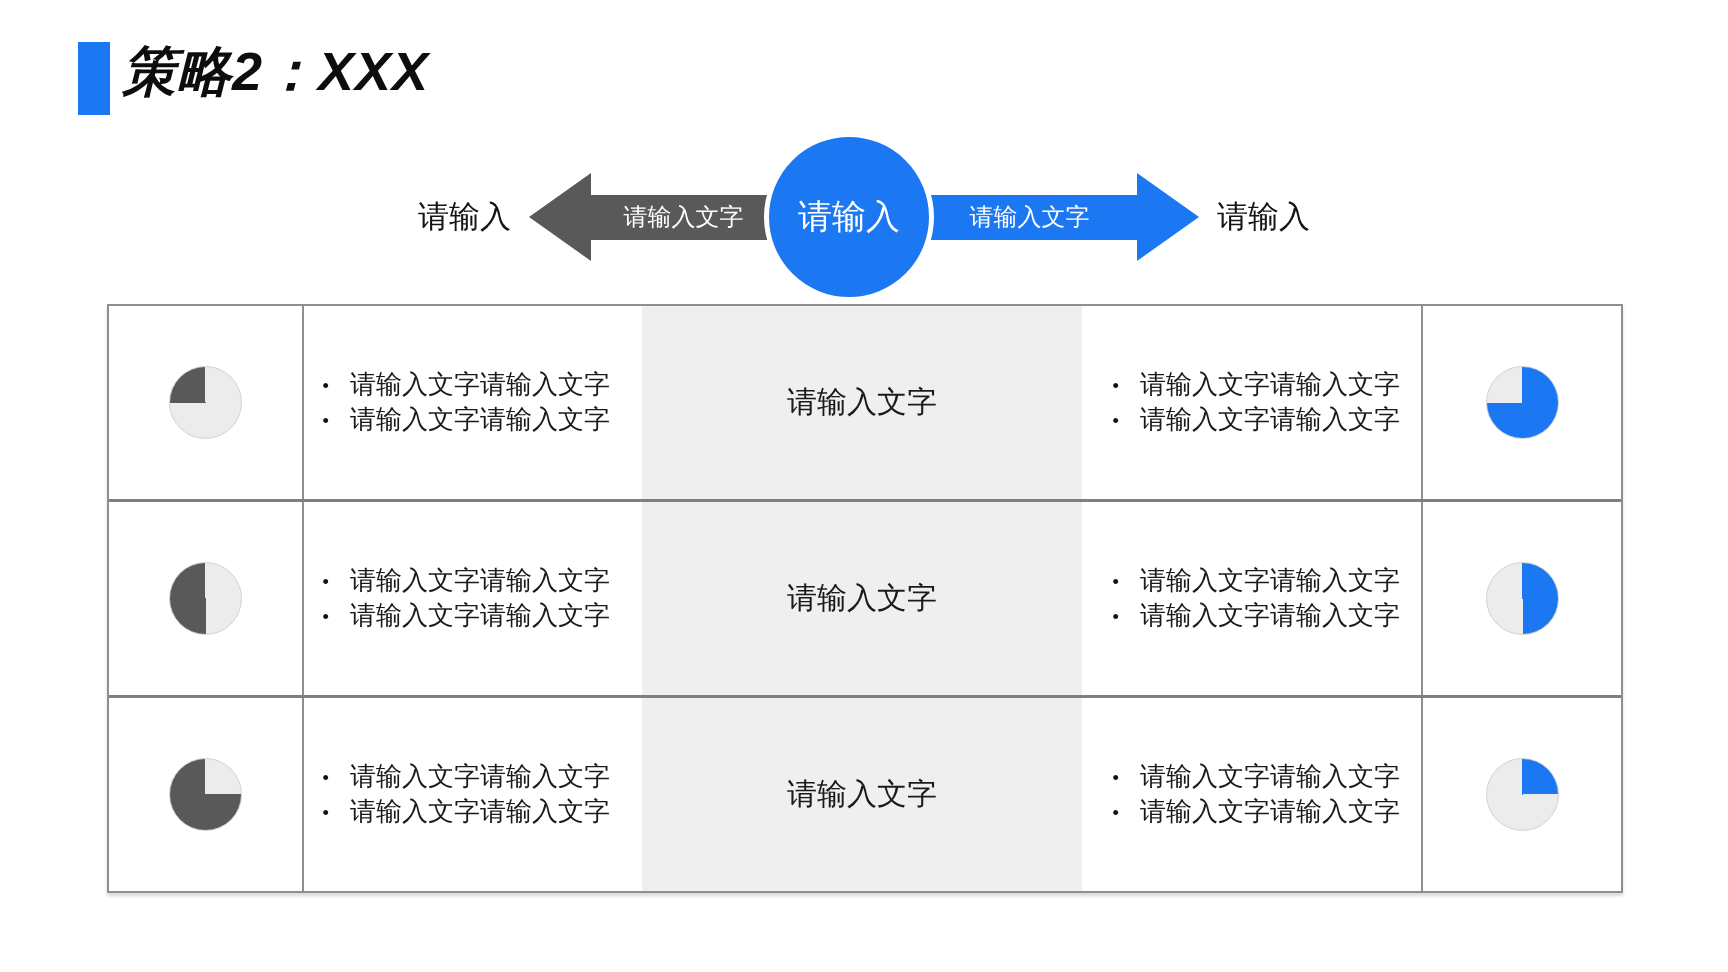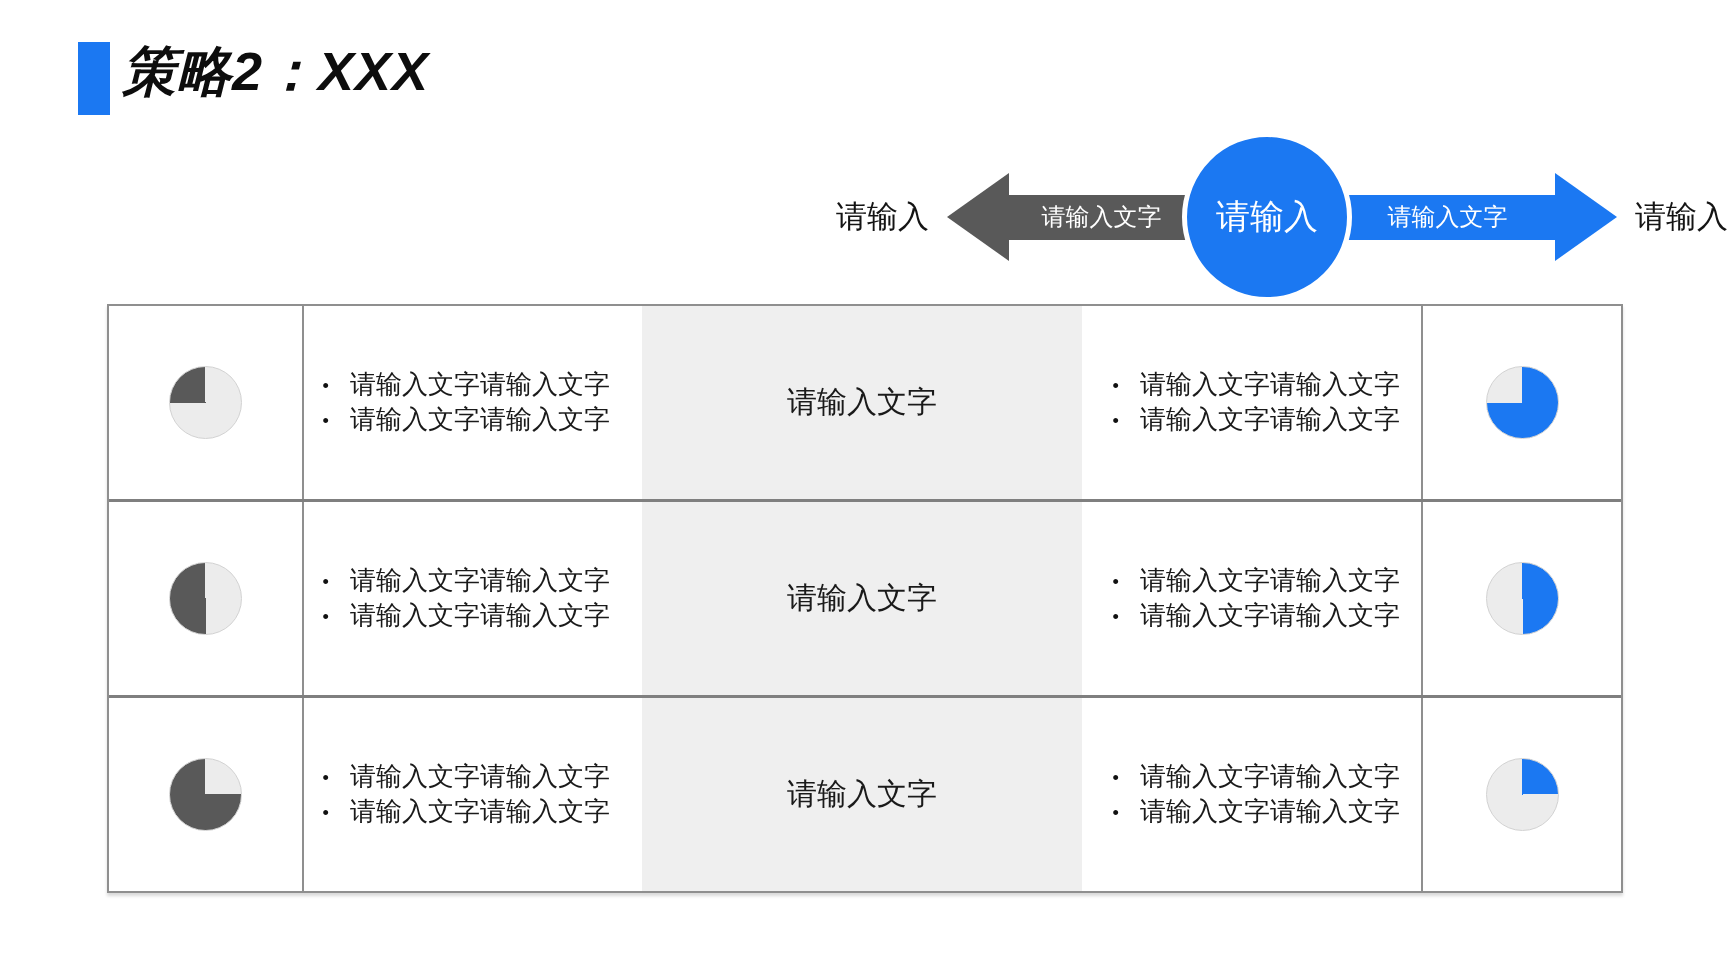--- a/index.html
+++ b/index.html
@@ -6,21 +6,21 @@
   .slide{position:relative;width:1728px;height:972px;background:#ffffff;overflow:hidden;
          font-family:"Liberation Serif","DejaVu Serif",serif;}
 
   
   .accent-bar{position:absolute;left:78px;top:42px;width:32px;height:73px;background:#1b78f2;}
   .page-title{position:absolute;left:122px;top:36px;margin:0;font-size:54px;font-weight:600;
               color:#0d0d0d;font-family:"Liberation Sans","DejaVu Sans",sans-serif;letter-spacing:1px;font-style:italic;}
 
   
   .diagram{position:absolute;left:0;right:0;top:130px;height:174px;
-           display:flex;align-items:center;justify-content:flex-end;}
+           display:flex;align-items:center;justify-content:center;}
   .side-label{font-size:31px;color:#141414;white-space:nowrap;}
   .side-label.left{margin-right:18px;}
   .side-label.right{margin-left:18px;}
   .arrow{display:flex;align-items:center;}
   .head{width:0;height:0;border-top:44px solid transparent;border-bottom:44px solid transparent;}
   .head.left{border-right:62px solid #595959;}
   .head.right{border-left:62px solid #1b78f2;}
   .tail{height:45px;display:flex;align-items:center;justify-content:center;
         color:#ffffff;font-size:24px;white-space:nowrap;}
   .tail.gray{width:185px;background:#595959;}

